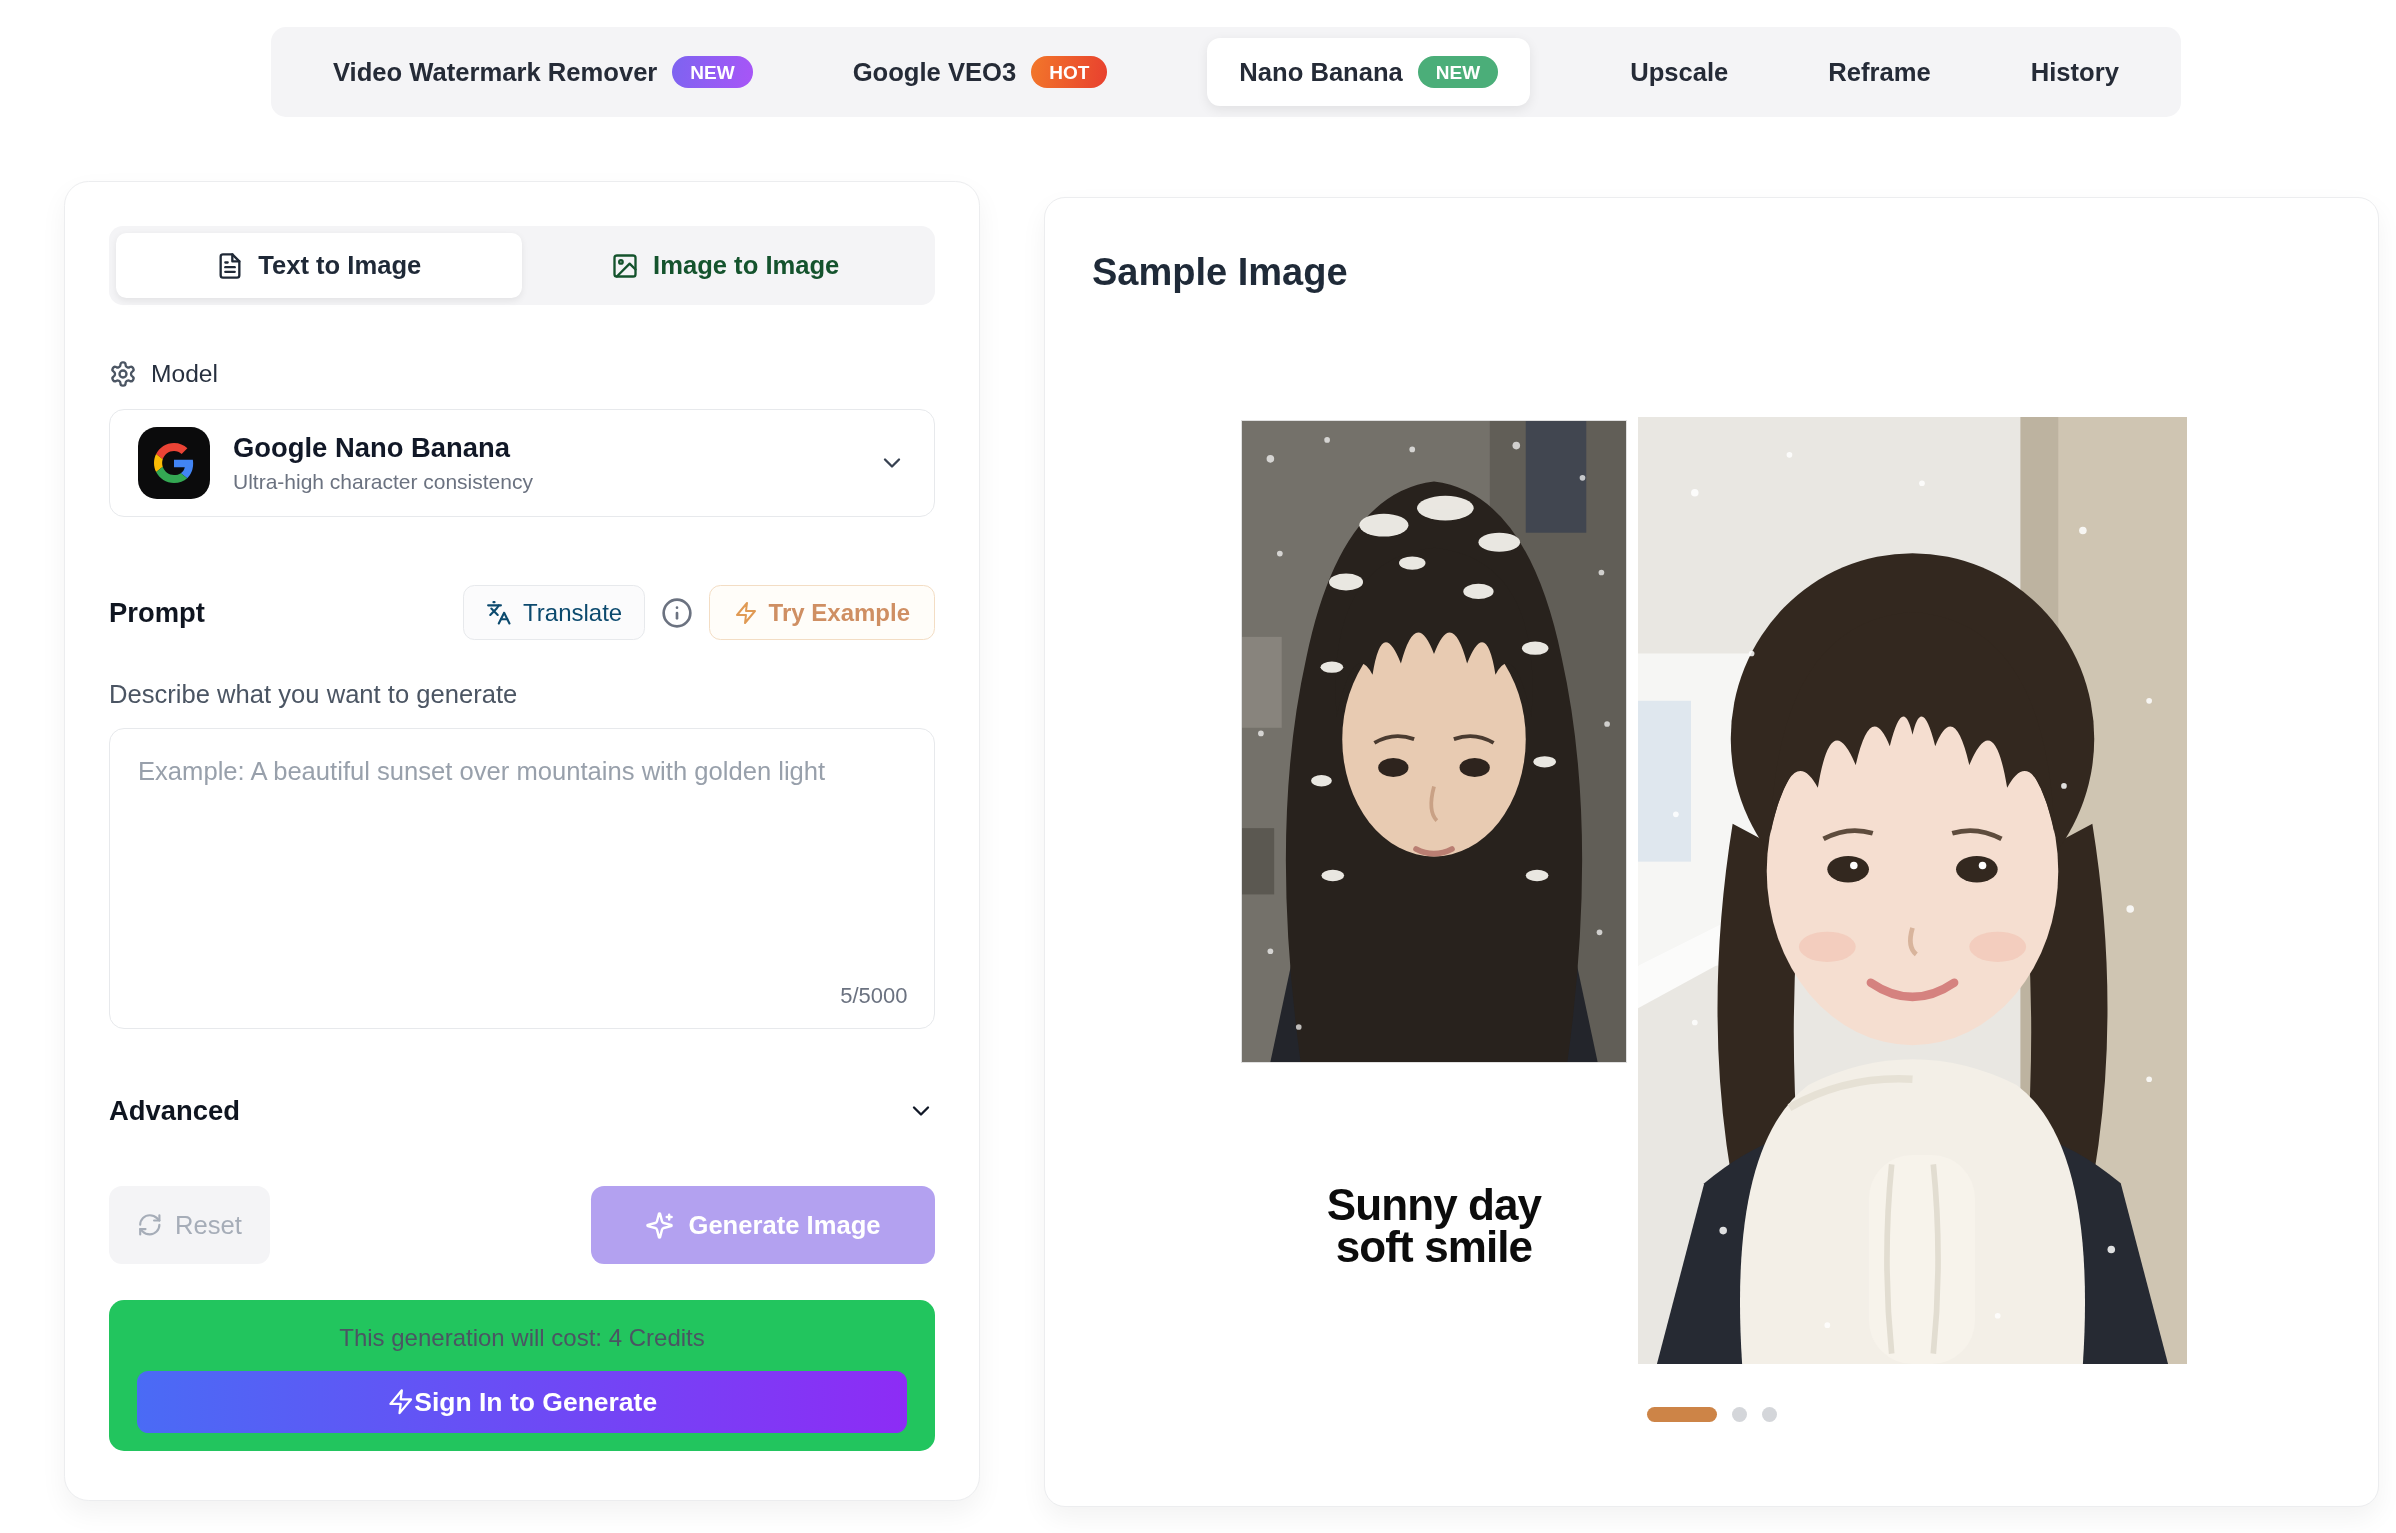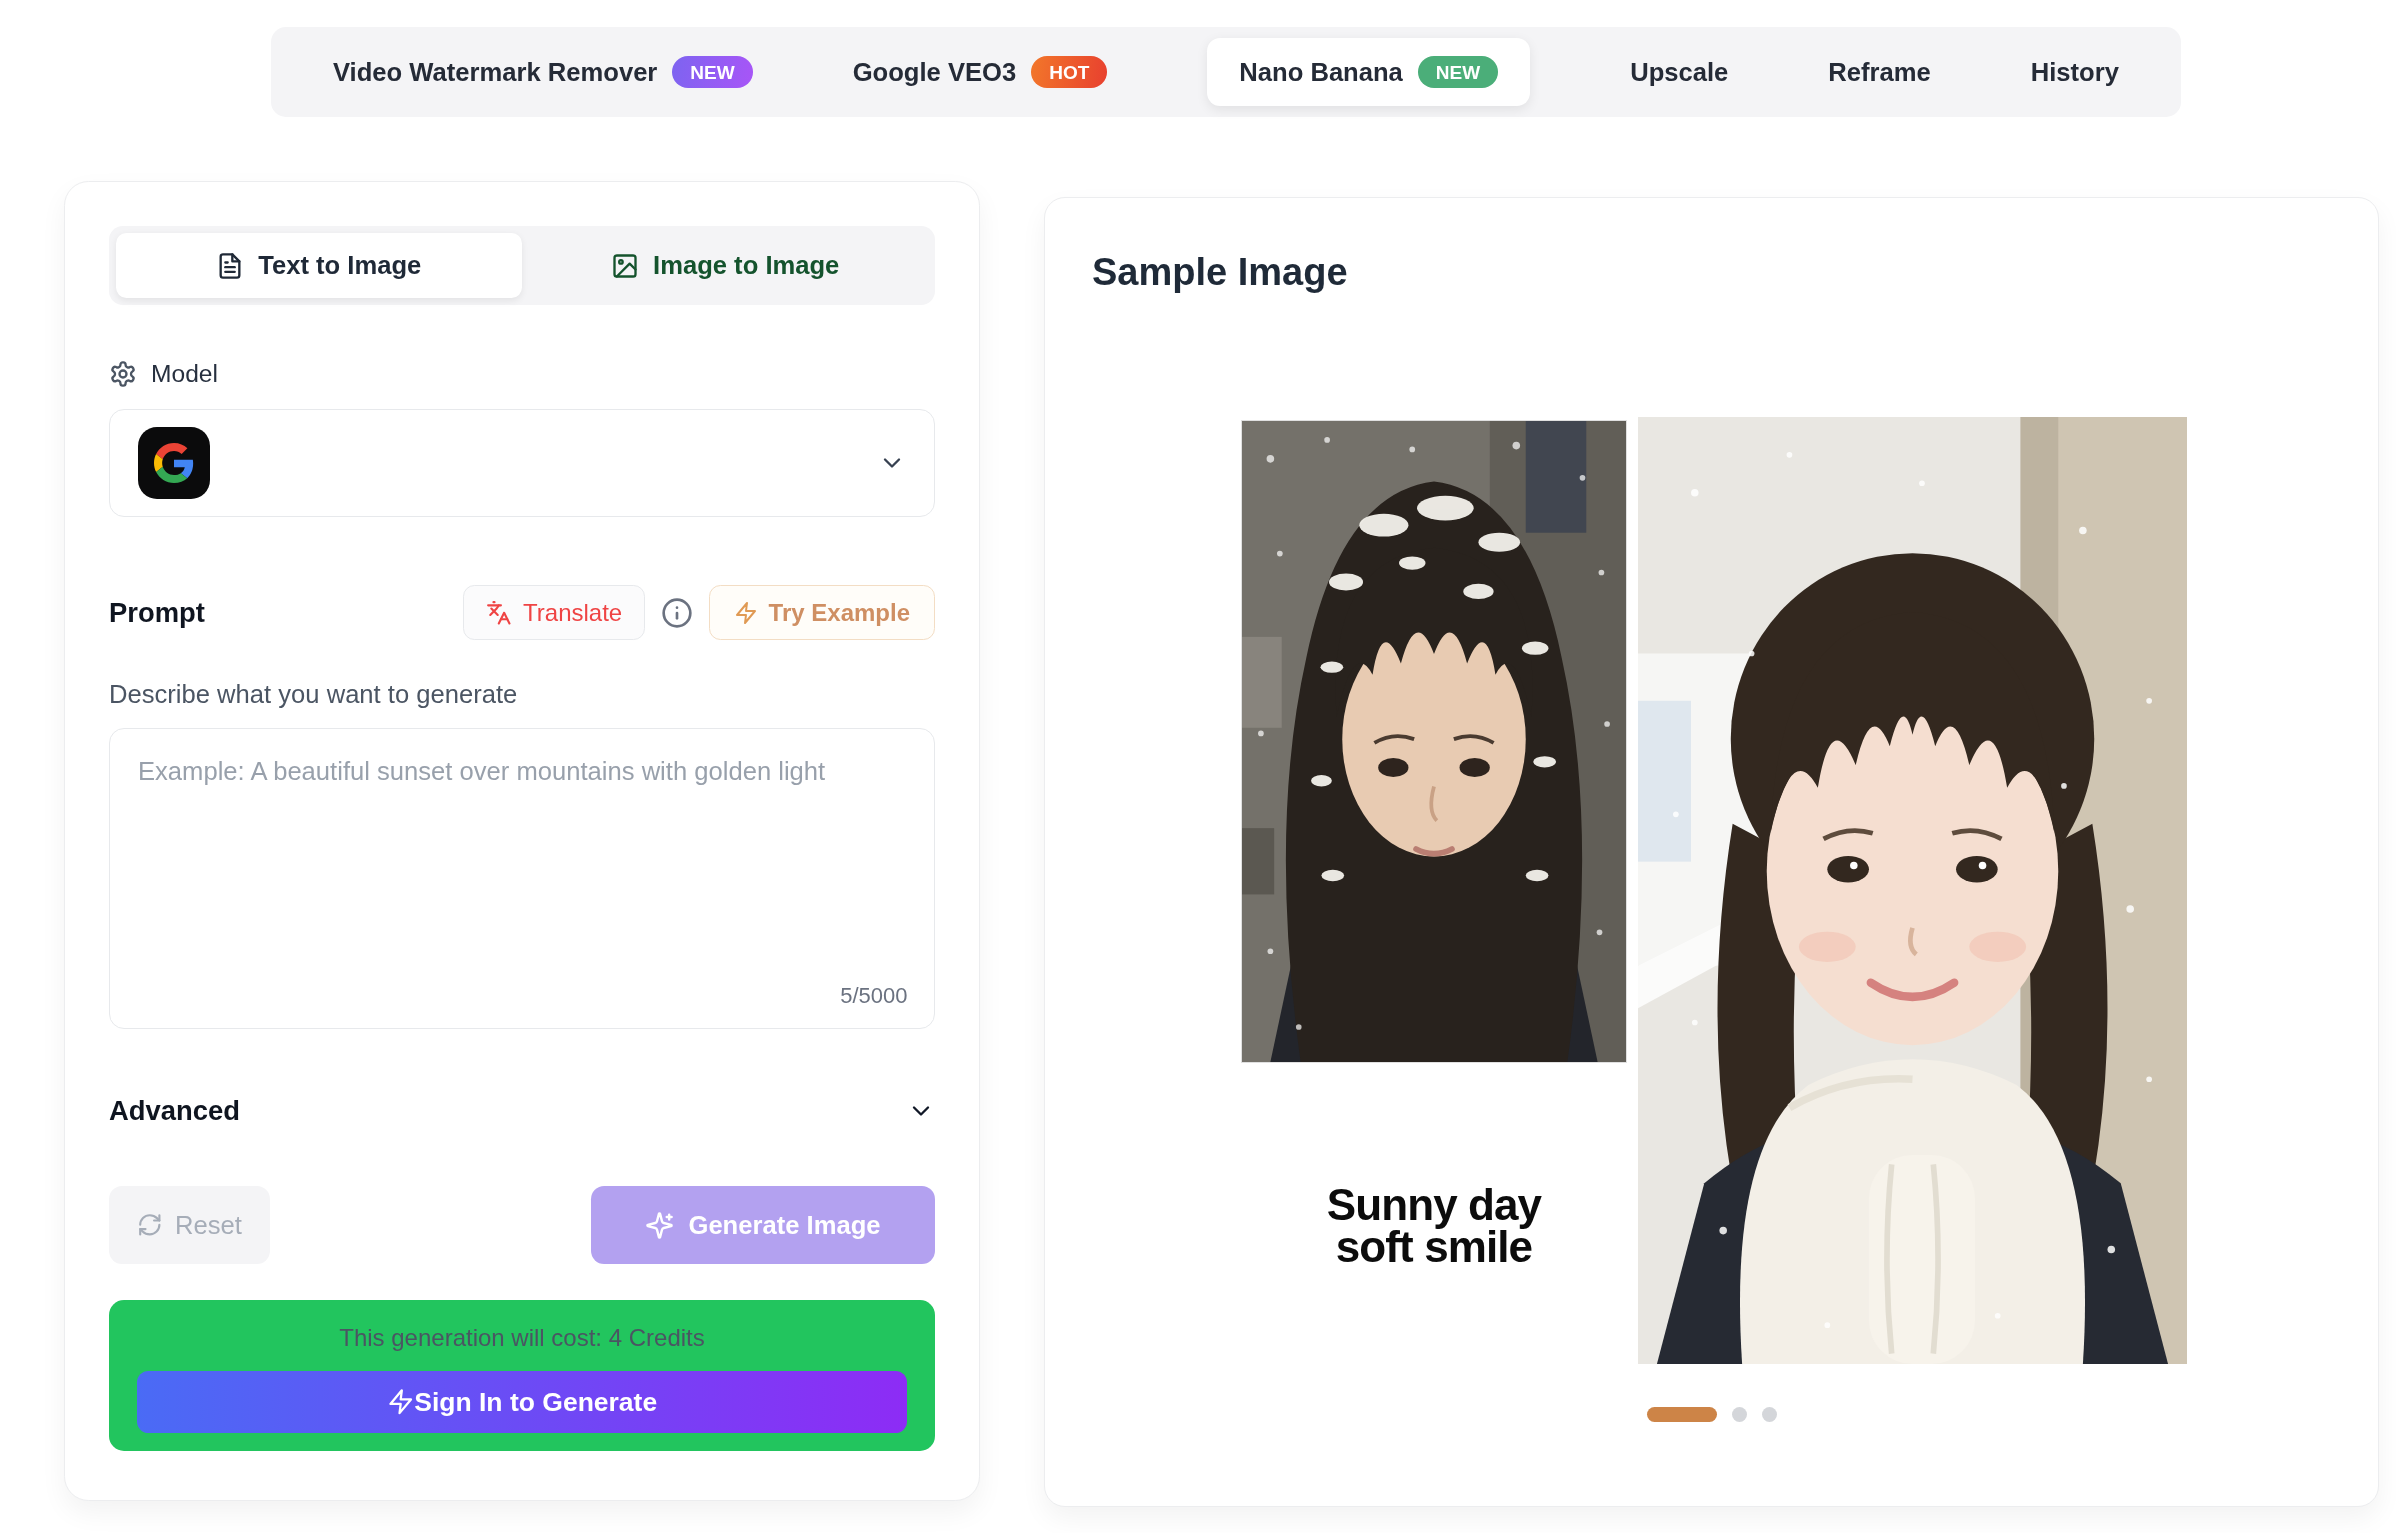--- a/index.html
+++ b/index.html
@@ -51,21 +51,21 @@
   .model-name { font-size:27.4px; font-weight:700; color:#111827; }
   .model-desc { font-size:21px; color:#6b7280; margin-top:6.6px; }
   .model-select .chev { margin-left:auto; }
 
   
   .prompt-row { margin-top:68px; display:flex; align-items:center; }
   .prompt-title { font-size:27.4px; font-weight:700; color:#0f1520; }
   .prompt-actions { margin-left:auto; display:flex; align-items:center; gap:16px; }
   .btn-translate { height:55px; display:flex; align-items:center; gap:11.4px;
     padding:0 22px; border:1.9px solid #e7e9ec; border-radius:11.4px; background:#fbfbfc;
-    font-size:24px; color:#ef4444; cursor:pointer; }
+    font-size:24px; color:#0c4a6e; cursor:pointer; }
   .btn-translate svg { width:25.6px; height:25.6px; }
   .info-icon { width:32px; height:32px; cursor:pointer; }
   .btn-try { height:55px; display:flex; align-items:center; gap:10.4px; padding:0 24px;
     border:1.9px solid #f3ddc4; border-radius:11.4px; background:#fffdf9; font-size:24px;
     font-weight:600; color:#cf8f63; cursor:pointer; }
   .btn-try svg { width:24px; height:24px; }
   .prompt-sub { margin-top:40px; font-size:25.6px; color:#4b5563; }
 
   .ta-wrap { margin-top:19px; height:301px; border:1.9px solid #e7e9ec;
     border-radius:15px; position:relative; background:#fff; }
@@ -183,20 +183,24 @@
   </div>
 
   <div class="model-select">
     <div class="g-tile">
       <svg viewBox="0 0 48 48">
         <path fill="#EA4335" d="M24 9.5c3.54 0 6.71 1.22 9.21 3.6l6.85-6.85C35.9 2.38 30.47 0 24 0 14.62 0 6.51 5.38 2.56 13.22l7.98 6.19C12.43 13.72 17.74 9.5 24 9.5z"></path>
         <path fill="#4285F4" d="M46.98 24.55c0-1.57-.15-3.09-.38-4.55H24v9.02h12.94c-.58 2.96-2.26 5.48-4.78 7.18l7.73 6c4.51-4.18 7.09-10.36 7.09-17.65z"></path>
         <path fill="#FBBC05" d="M10.53 28.59c-.48-1.45-.76-2.99-.76-4.59s.27-3.14.76-4.59l-7.98-6.19C.92 16.46 0 20.12 0 24c0 3.88.92 7.54 2.56 10.78l7.97-6.19z"></path>
         <path fill="#34A853" d="M24 48c6.48 0 11.93-2.13 15.89-5.81l-7.73-6c-2.15 1.45-4.92 2.3-8.16 2.3-6.26 0-11.57-4.22-13.47-9.91l-7.98 6.19C6.51 42.62 14.62 48 24 48z"></path>
       </svg>
+    </div>
+    <div>
+      <div class="model-name">Google Nano Banana</div>
+      <div class="model-desc">Ultra-high character consistency</div>
     </div>
     <svg class="ic chev" viewBox="0 0 24 24" style="color:#374151">
       <path d="m6 9 6 6 6-6"></path>
     </svg>
   </div>
 
   <div class="prompt-row">
     <span class="prompt-title">Prompt</span>
     <div class="prompt-actions">
       <div class="btn-translate">

